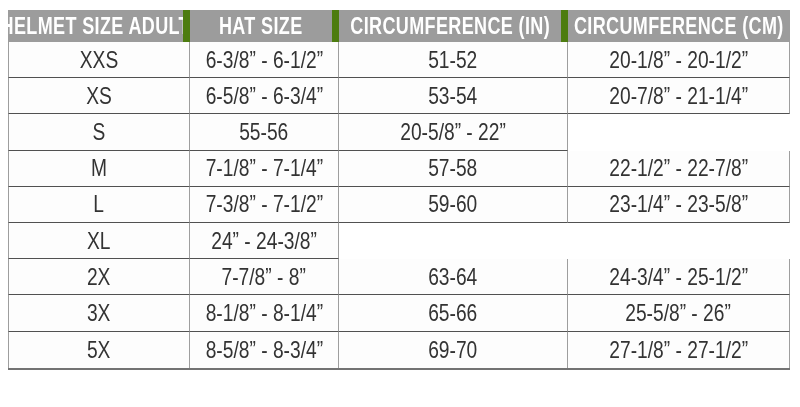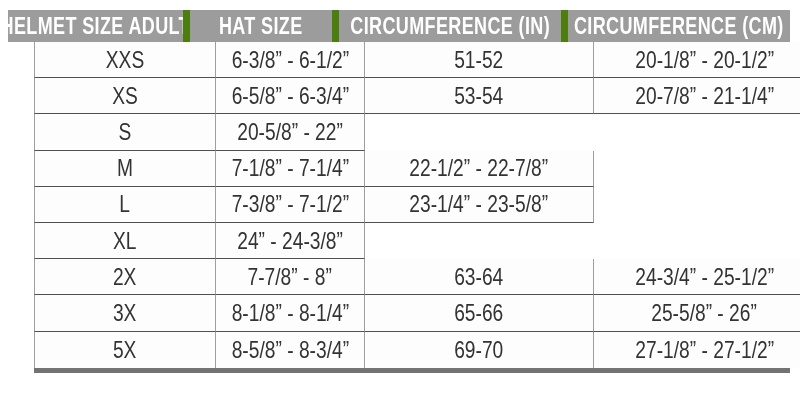--- a/index.html
+++ b/index.html
@@ -31,21 +31,21 @@
   .hcell span {
     display: inline-block;
     color: #ffffff;
     font-size: 24px;
     font-weight: bold;
     letter-spacing: 0.5px;
     white-space: nowrap;
     transform: scaleX(0.75);
   }
   
-  .body-wrap { border-bottom: 5px solid #737373; margin-left: 26px; }
+  .body-wrap { border-bottom: 2px solid #737373; }
   .brow .cell {
     height: 36.2px;
     background: #fdfdfd;
     display: flex;
     align-items: center;
     justify-content: center;
     border-bottom: 1px solid #515151;
     border-right: 1px solid #9e9e9e;
     overflow: hidden;
   }
@@ -109,42 +109,51 @@
       <div class="cell">
           <span>20-7/8” - 21-1/4”</span>
         </div>
     </div>
 
     <div class="grid-row brow">
       <div class="cell c0">
           <span>S</span>
         </div>
       <div class="cell">
+          <span>55-56</span>
+        </div>
+      <div class="cell">
           <span>20-5/8” - 22”</span>
         </div>
     </div>
 
     <div class="grid-row brow">
       <div class="cell c0">
           <span>M</span>
         </div>
       <div class="cell">
           <span>7-1/8” - 7-1/4”</span>
         </div>
       <div class="cell">
+          <span>57-58</span>
+        </div>
+      <div class="cell">
           <span>22-1/2” - 22-7/8”</span>
         </div>
     </div>
 
     <div class="grid-row brow">
       <div class="cell c0">
           <span>L</span>
         </div>
       <div class="cell">
           <span>7-3/8” - 7-1/2”</span>
+        </div>
+      <div class="cell">
+          <span>59-60</span>
         </div>
       <div class="cell">
           <span>23-1/4” - 23-5/8”</span>
         </div>
     </div>
 
     <div class="grid-row brow">
       <div class="cell c0">
           <span>XL</span>
         </div>

